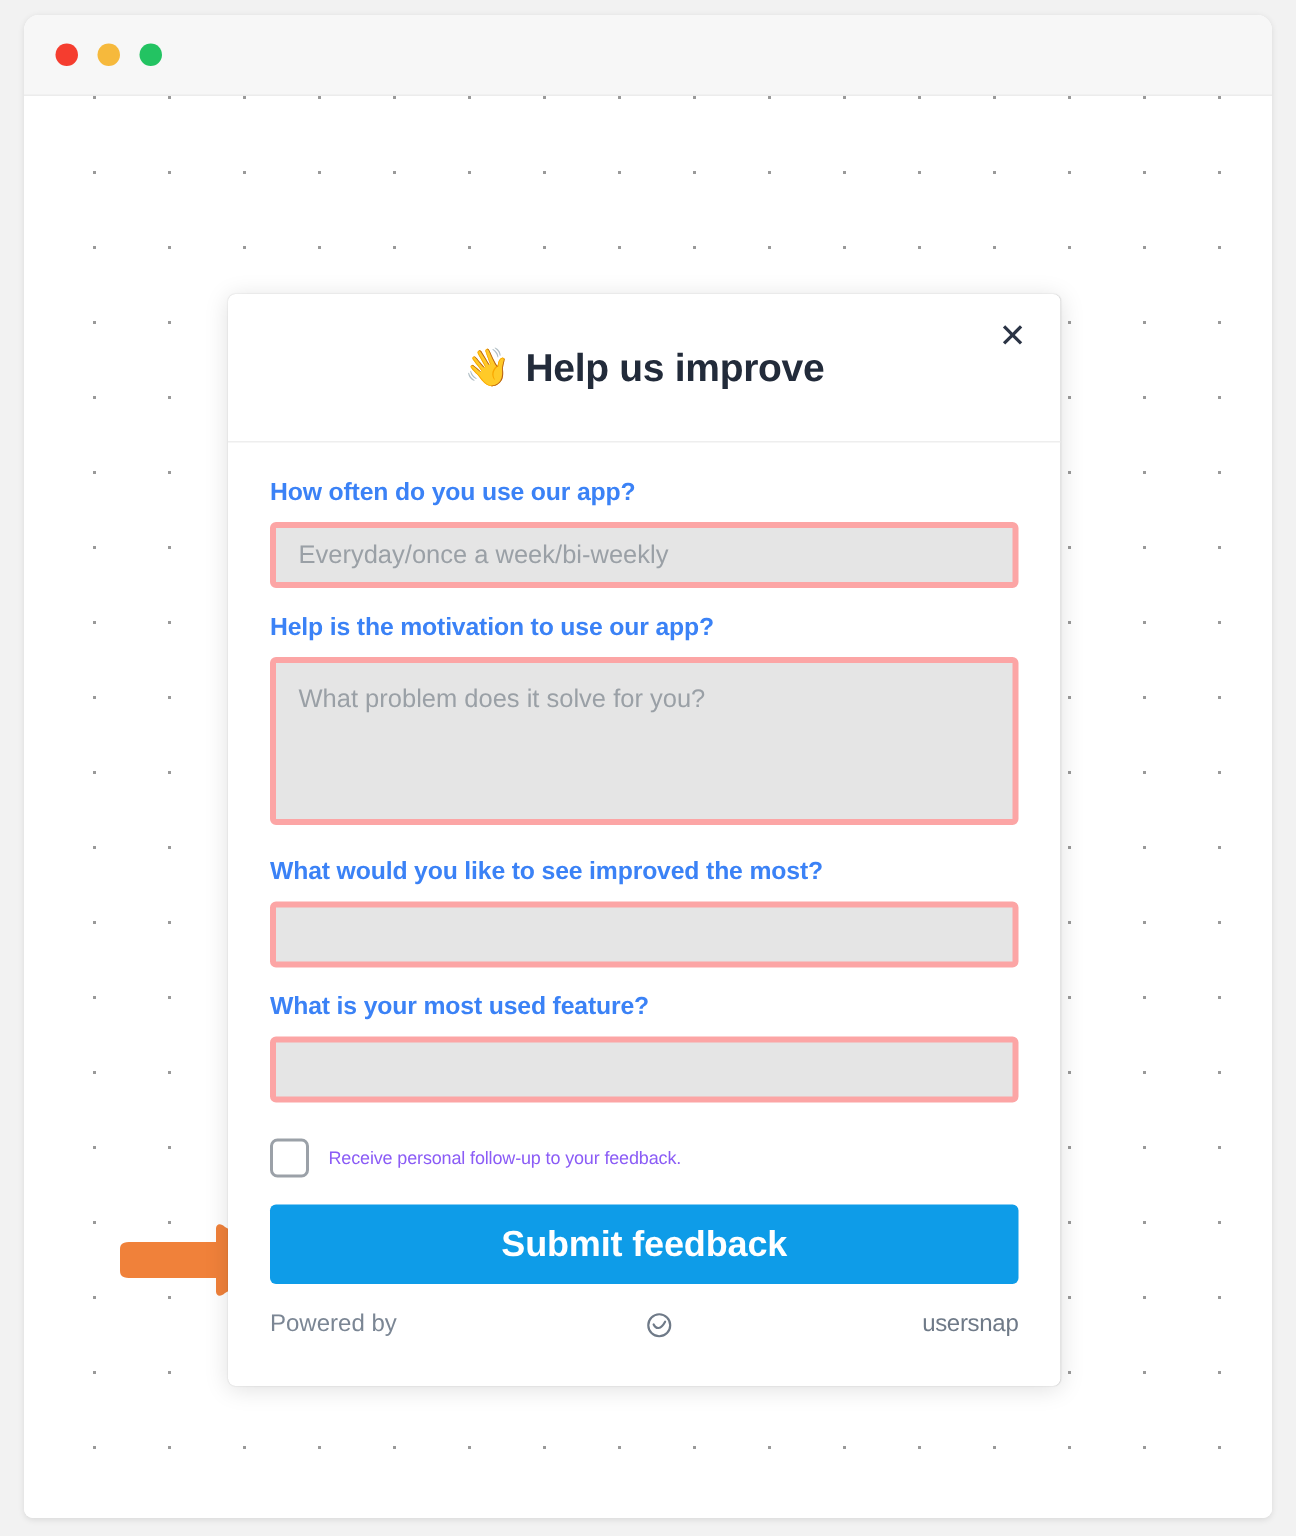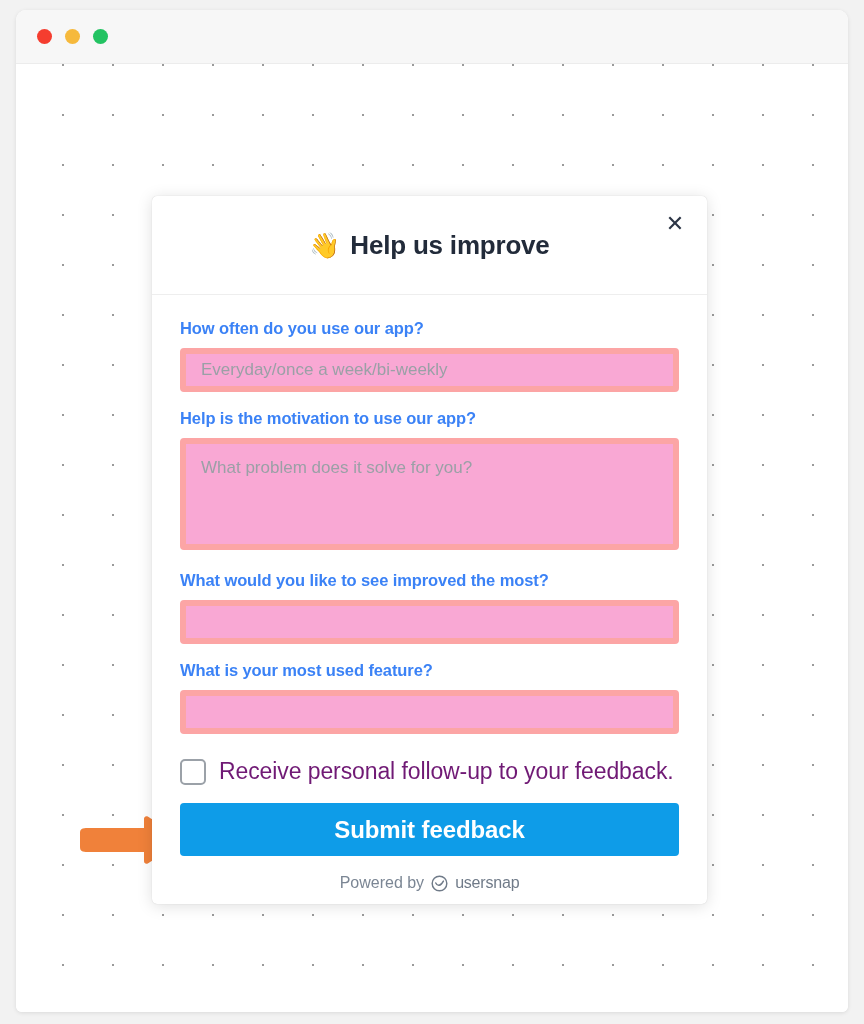--- a/index.html
+++ b/index.html
@@ -118,27 +118,27 @@
     font-weight: bold;
     color: #3b82f6;
     display: block;
     margin-bottom: 10px;
     letter-spacing: -0.1px;
   }
 
   .text-input,
   .text-area {
     width: 100%;
-    border: 6px solid #fca5a5;
+    border: 4px solid #fca5a5;
     border-radius: 4px;
     font-size: 17px;
     font-family: "Liberation Sans", sans-serif;
     color: #444b58;
     padding: 0 15px;
-    background: #f9a8d4;
+    background: #e5e5e5;
     outline: none;
   }
   .text-input { height: 44px; }
 
   .text-area {
     height: 112px;
     padding: 12px 15px;
     resize: none;
     line-height: 1.4;
   }
@@ -161,22 +161,22 @@
     width: 26px;
     height: 26px;
     border: 2px solid #9ba1a8;
     border-radius: 5px;
     background: #fff;
     flex: 0 0 auto;
     cursor: pointer;
   }
 
   .check-label {
-    font-size: 23px;
-    color: #701a75;
+    font-size: 12px;
+    color: #8b5cf6;
     letter-spacing: -0.1px;
   }
 
   
   .submit-btn {
     width: 100%;
     height: 53px;
     background: #0e9ce8;
     border: none;
     border-radius: 4px;
@@ -184,23 +184,23 @@
     font-size: 24px;
     font-weight: bold;
     font-family: "Liberation Sans", sans-serif;
     cursor: pointer;
     letter-spacing: -0.1px;
   }
 
   .powered {
     display: flex;
     align-items: center;
-    justify-content: center;
+    justify-content: space-between;
     gap: 7px;
-    padding: 18px 0 12px 0;
+    padding: 18px 0 32px 0;
     font-size: 16px;
     color: #7b8694;
   }
   .powered .brand {
     font-weight: normal;
     color: #6f7a88;
     letter-spacing: -0.2px;
   }
   .usersnap-mark {
     display: inline-flex;

